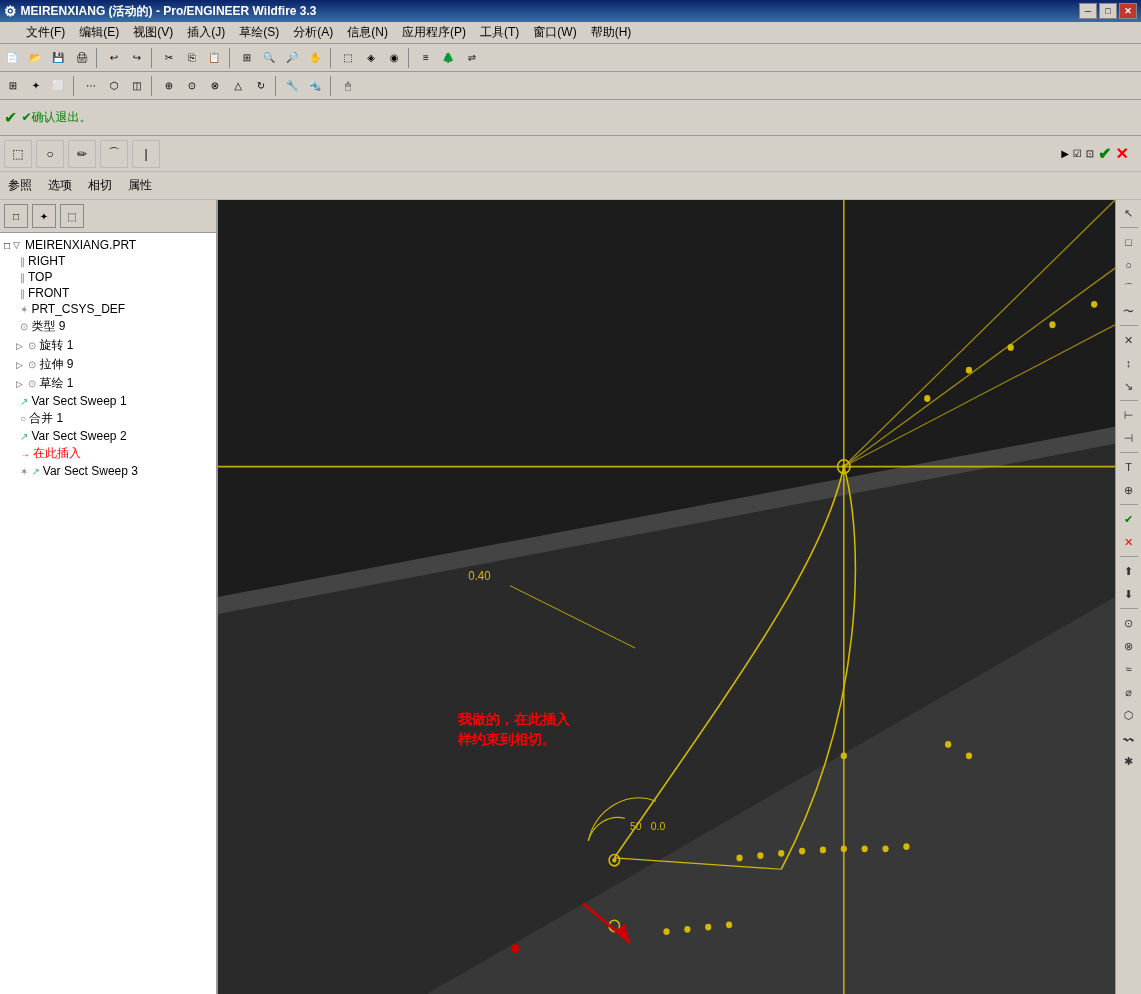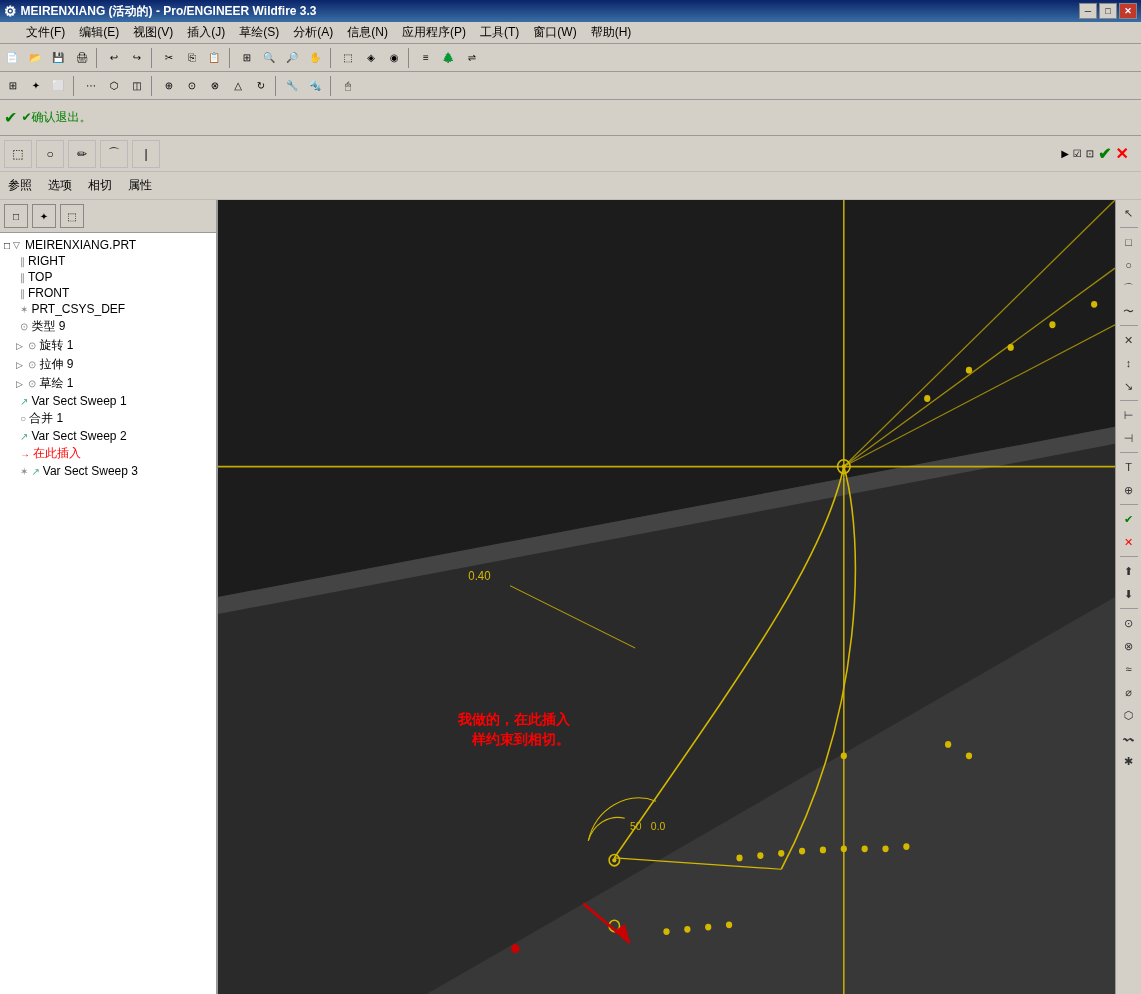--- a/index.html
+++ b/index.html
@@ -149,21 +149,20 @@
     }
     .tree-icon { margin-right: 3px; font-size: 10px; }
     .expand-btn { width: 12px; font-size: 9px; color: #555; }
 
     
     #viewport {
       flex: 1;
       background: #e5e5e5;
       position: relative;
       overflow: hidden;
-      text-align: right;
     }
 
     
     #right-toolbar {
       width: 26px;
       background: #d4d0c8;
       border-left: 1px solid #999;
       display: flex;
       flex-direction: column;
       align-items: center;

